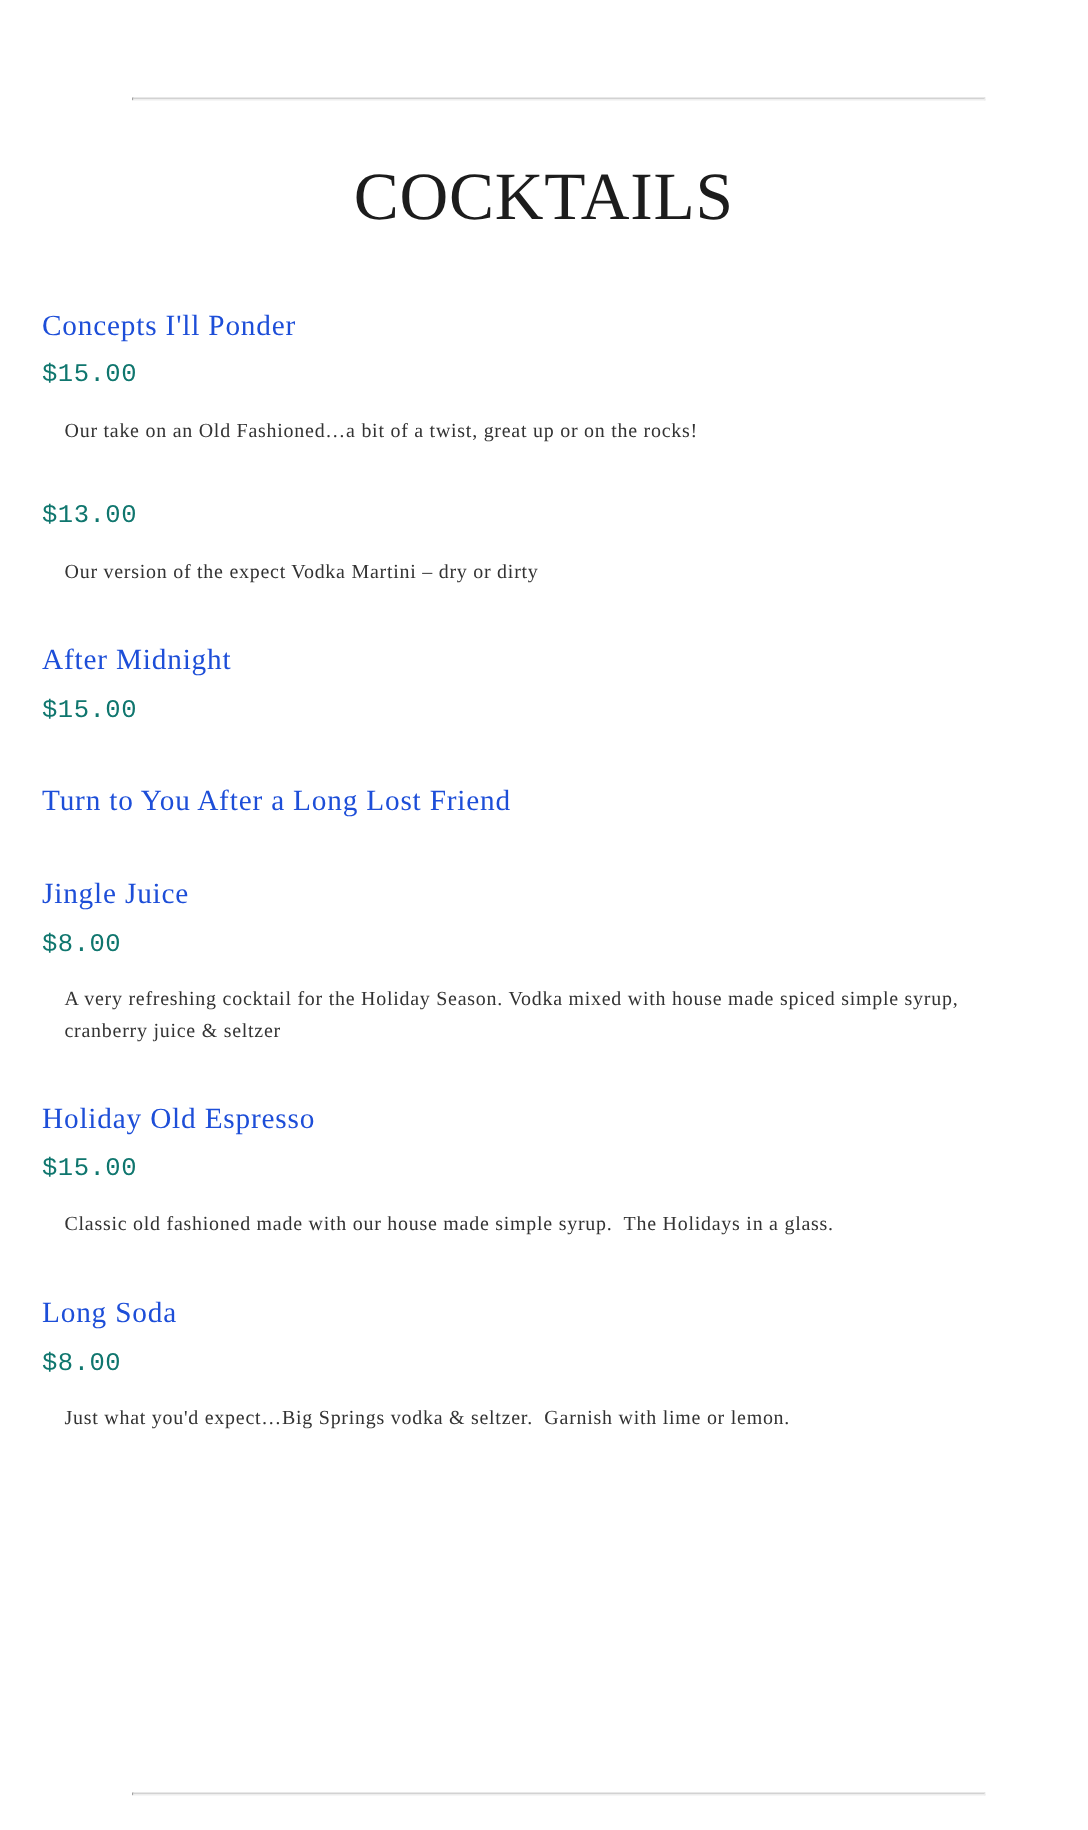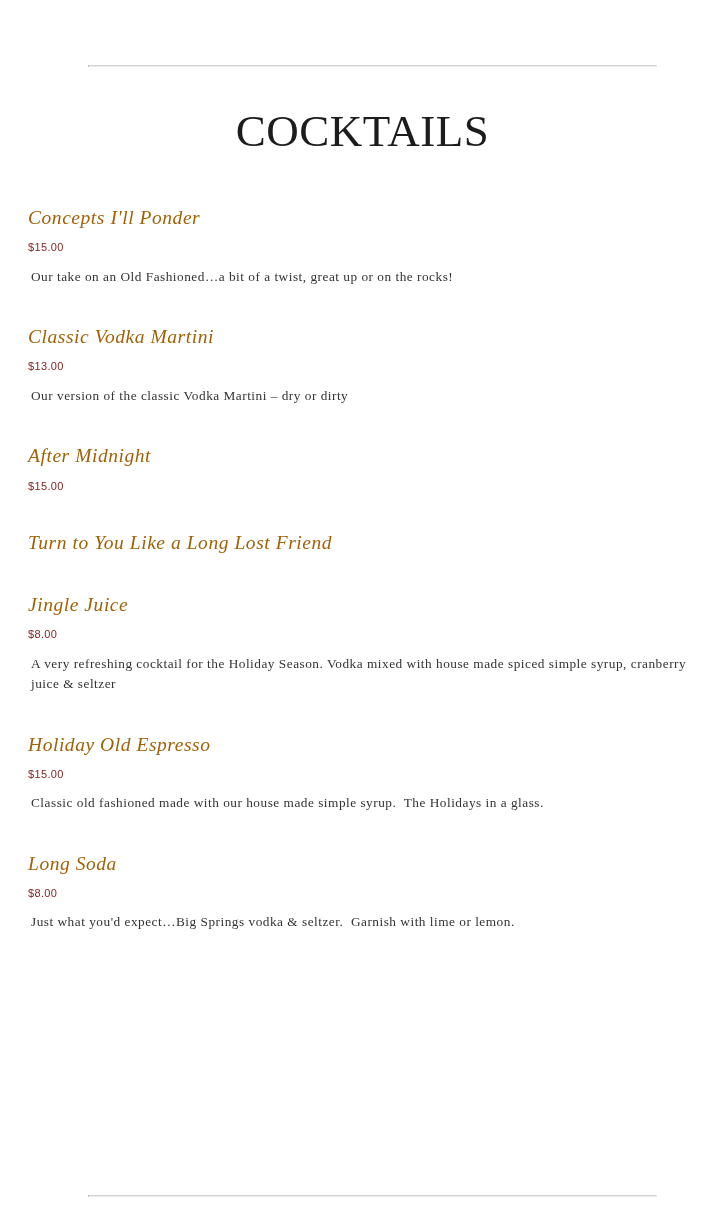--- a/index.html
+++ b/index.html
@@ -60,41 +60,40 @@
   .menu-item:last-child {
     margin-bottom: 0;
   }
 
   .item-name {
     font-family: "Liberation Serif", "DejaVu Serif", serif;
     font-size: 19.5px;
     font-weight: 400;
     letter-spacing: 0.55px;
     line-height: 1.25;
-    color: #a16207;
+    color: #1d4ed8;
     margin: 0 0 11px 0;
-    font-style: italic;
   }
 
   .item-price {
-    font-family: Liberation Sans, sans-serif;
-    font-size: 11px;
+    font-family: Liberation Mono, monospace;
+    font-size: 17px;
     letter-spacing: 0.35px;
     line-height: 1.2;
-    color: #7f1d1d;
+    color: #0f766e;
     margin: 0 0 12px 0;
   }
 
   .item-desc {
     font-family: "Liberation Serif", "DejaVu Serif", serif;
     font-size: 13.3px;
     letter-spacing: 0.5px;
     line-height: 20.5px;
     color: #333333;
-    margin: 3px;
+    margin: 15px;
     max-width: 672px;
     white-space: pre-wrap;
   }
 </style>
 </head>
 <body>
 
 <div class="page">
 
   <hr class="rule rule-top">
@@ -103,32 +102,31 @@
 
   <div class="menu">
 
     <div class="menu-item">
       <h2 class="item-name">Concepts I'll Ponder</h2>
       <div class="item-price">$15.00</div>
       <p class="item-desc">Our take on an Old Fashioned…a bit of a twist, great up or on the rocks!</p>
     </div>
 
     <div class="menu-item">
-      <h2 class="item-name">Classic Vodka Martini</h2>
       <div class="item-price">$13.00</div>
-      <p class="item-desc">Our version of the classic Vodka Martini – dry or dirty</p>
+      <p class="item-desc">Our version of the expect Vodka Martini – dry or dirty</p>
     </div>
 
     <div class="menu-item">
       <h2 class="item-name">After Midnight</h2>
       <div class="item-price">$15.00</div>
     </div>
 
     <div class="menu-item">
-      <h2 class="item-name">Turn to You Like a Long Lost Friend</h2>
+      <h2 class="item-name">Turn to You After a Long Lost Friend</h2>
     </div>
 
     <div class="menu-item">
       <h2 class="item-name">Jingle Juice</h2>
       <div class="item-price">$8.00</div>
       <p class="item-desc">A very refreshing cocktail for the Holiday Season. Vodka mixed with house made spiced simple syrup, cranberry juice &amp; seltzer</p>
     </div>
 
     <div class="menu-item">
       <h2 class="item-name">Holiday Old Espresso</h2>

